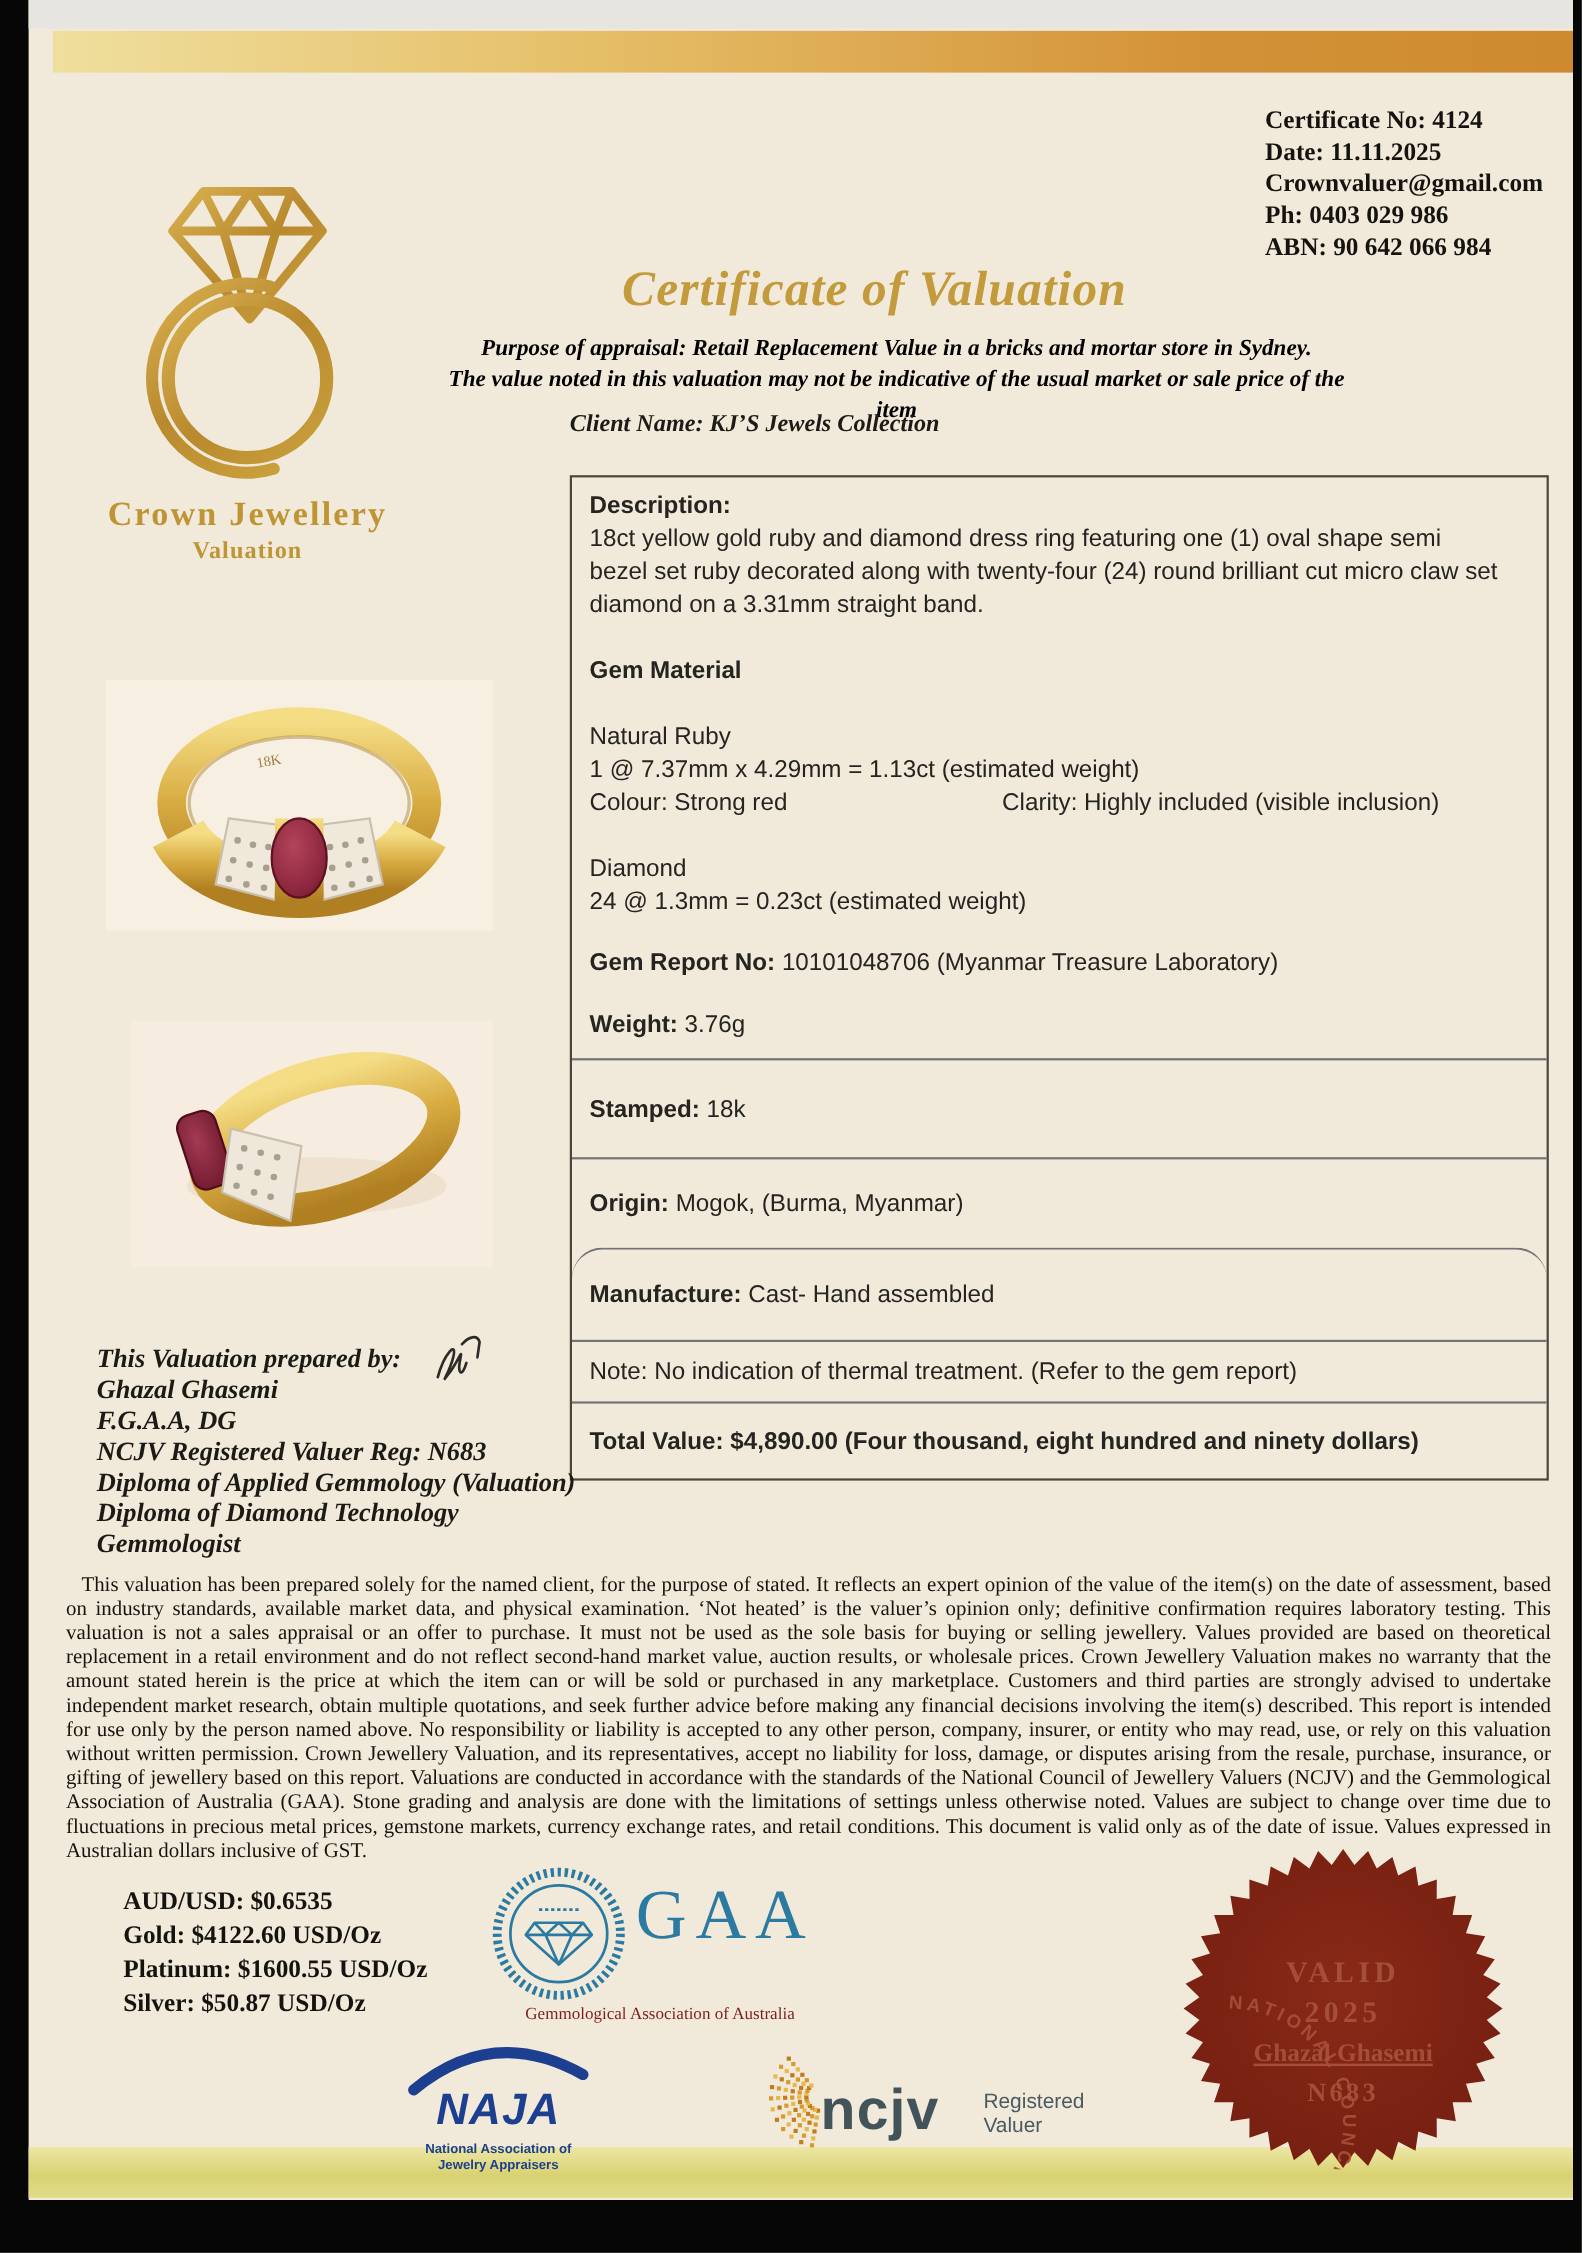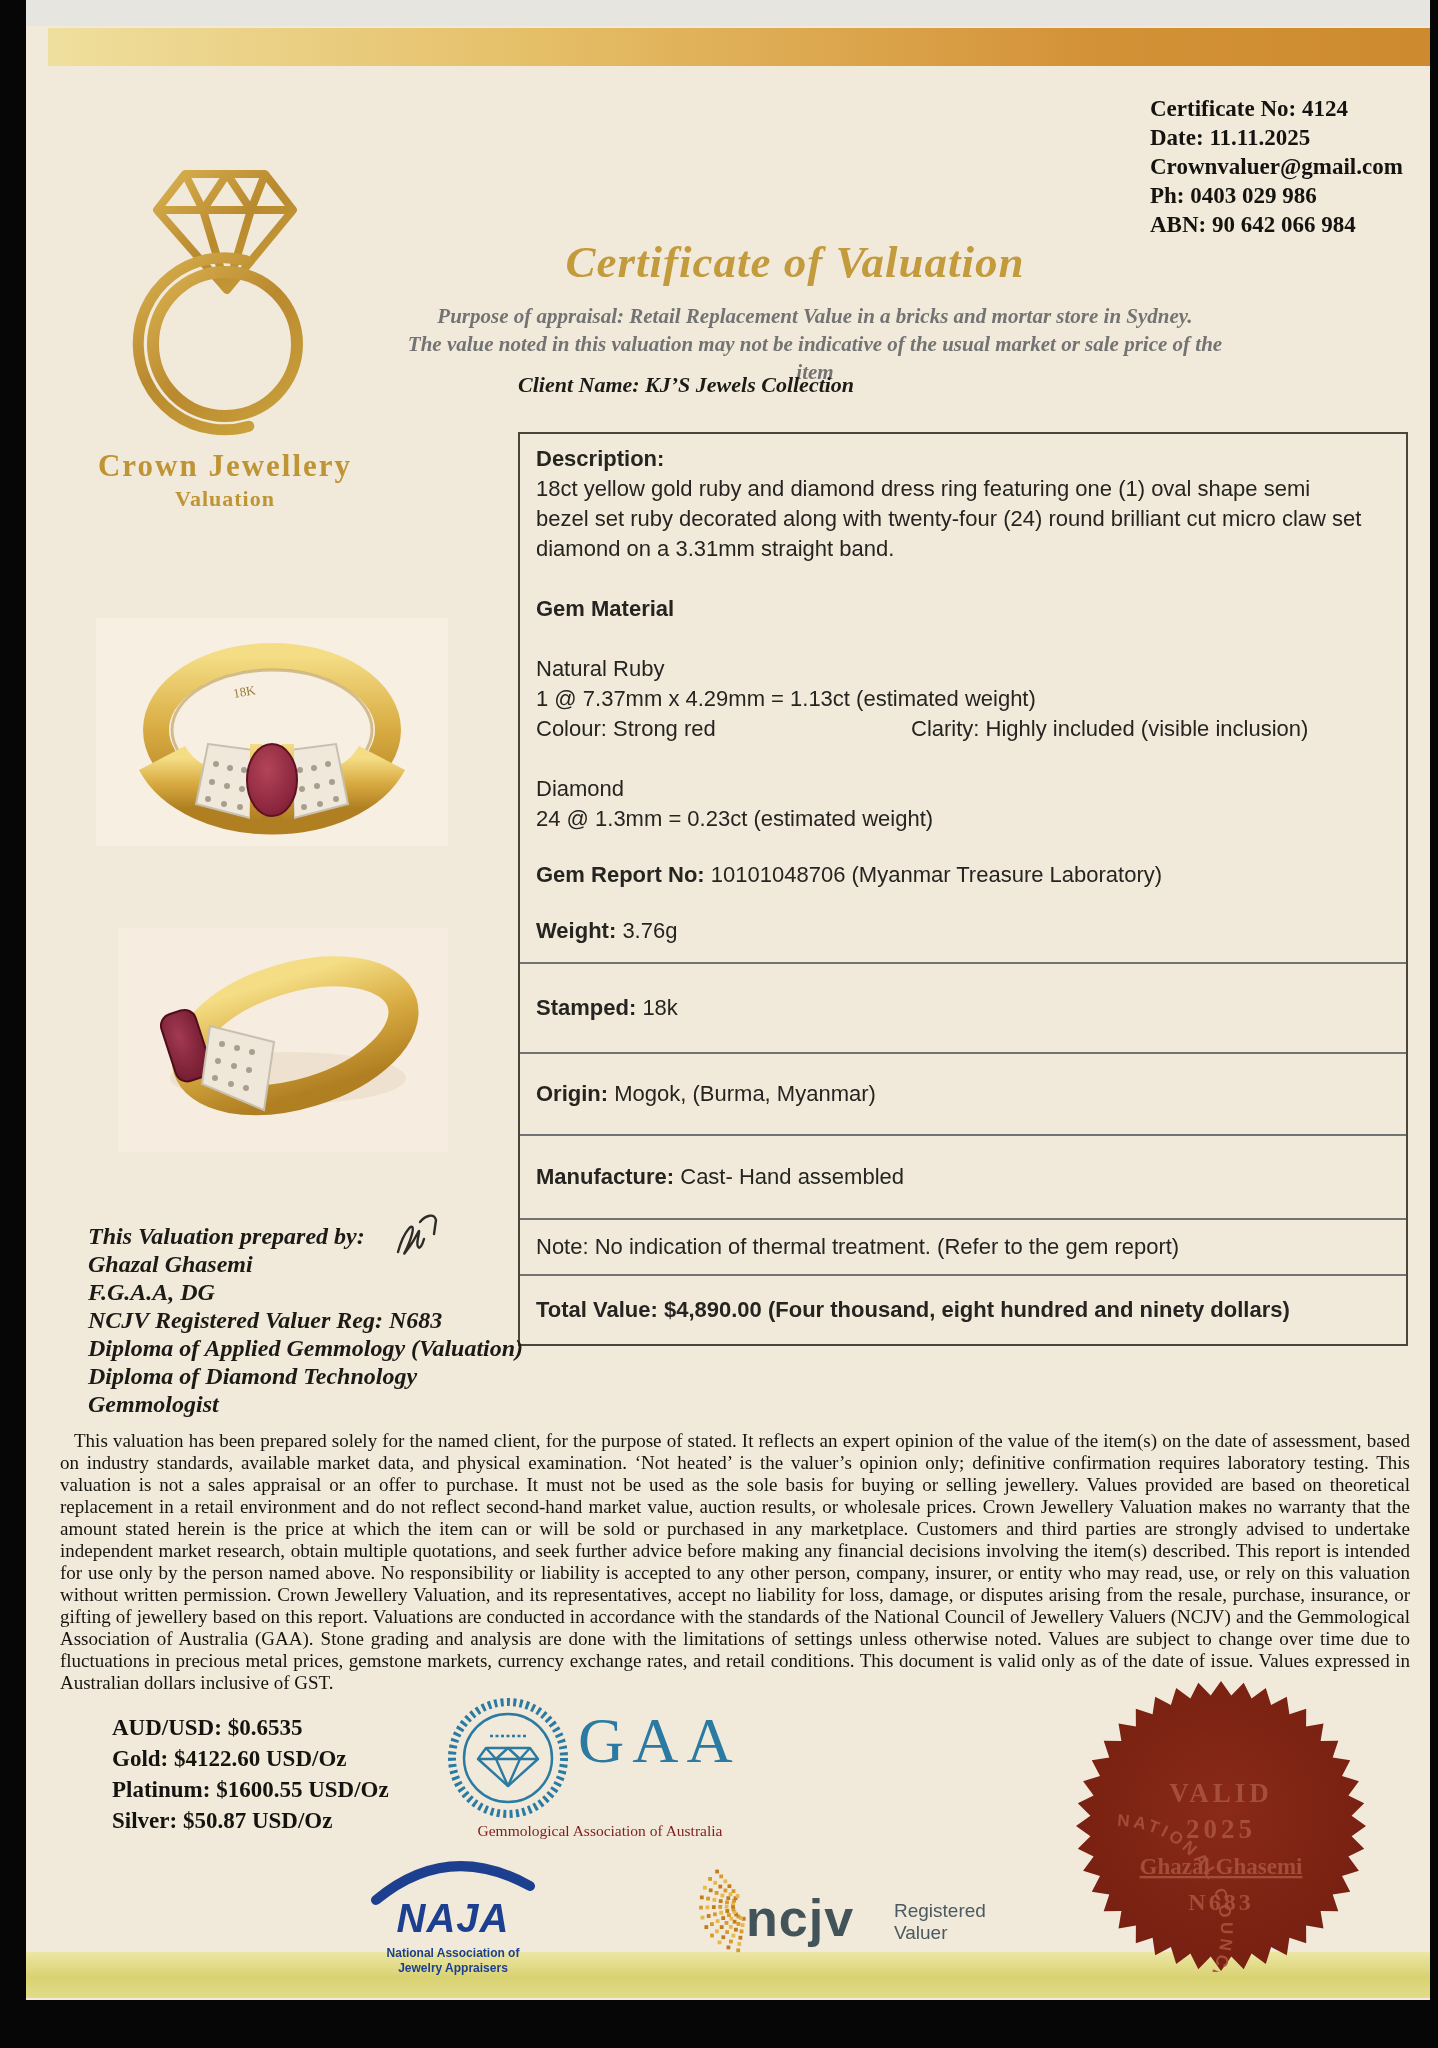--- a/index.html
+++ b/index.html
@@ -28,41 +28,41 @@
   .brand{left:34px;top:148px;width:330px;text-align:center;color:#bf9434;}
   .brand-name{font-size:31px;font-weight:bold;letter-spacing:2px;margin-top:6px;}
   .brand-sub{font-size:22px;font-weight:bold;letter-spacing:1px;margin-top:2px;}
   
   .title{
     left:419px;top:236px;width:700px;text-align:center;
     font-size:45px;font-weight:bold;font-style:italic;color:#c39a3c;letter-spacing:1px;
   }
   .purpose{
     left:369px;top:302px;width:840px;text-align:center;
-    font-size:21px;font-weight:bold;font-style:italic;color:#737373;line-height:28px;
+    font-size:21px;font-weight:bold;font-style:italic;color:#000000;line-height:28px;
   }
   .client{
     left:492px;top:372px;font-size:22px;font-weight:bold;font-style:italic;color:#1d1b16;
   }
   
   .panel{
     left:492px;top:432px;width:886px;
     border:2px solid #4a463c;
     font-family:"Liberation Sans",sans-serif;font-size:22px;line-height:30px;color:#262420;
   }
   .sec{padding:10px 16px 16px 16px;}
   .sec + .sec{border-top:2px solid #737373;}
   .sec p{margin:0;}
   .b{font-weight:bold;}
   .mt{margin-top:30px !important;}
   .mt2{margin-top:26px !important;}
   .cols{display:grid;grid-template-columns:375px auto;}
   .sec-stamped{padding:29px 16px;}
   .sec-origin{padding:25px 16px;}
-  .sec-manufacture{padding:26px 16px;}
+  .sec-manufacture{padding:26px 16px;border-radius:28px;}
   .sec-note{padding:12px 16px;}
   .sec-total{padding:19px 16px;font-weight:bold;}
   
   .photo{background:#f8efe3;}
   .photo-1{left:70px;top:618px;width:352px;height:228px;}
   .photo-2{left:92px;top:928px;width:330px;height:224px;background:#f6ecdf;}
   
   .valuer{
     left:62px;top:1222px;width:450px;
     font-size:24px;font-weight:bold;font-style:italic;color:#1c1a15;line-height:28px;

